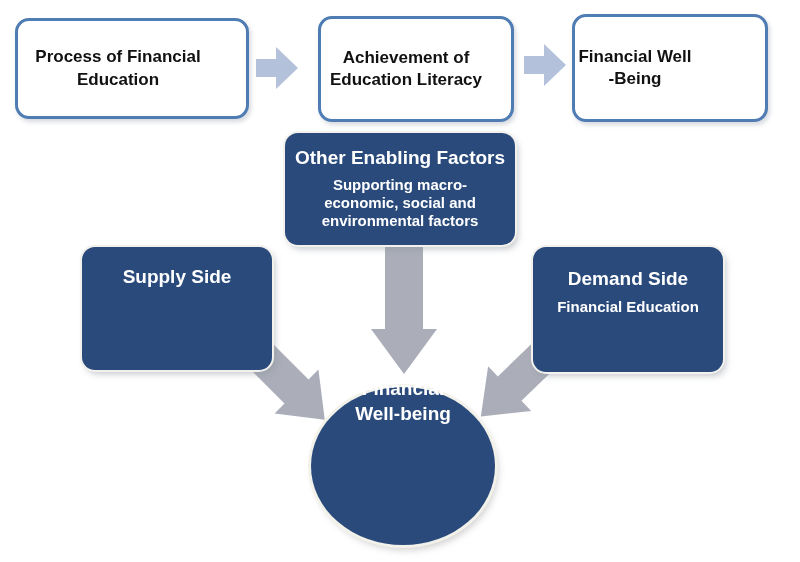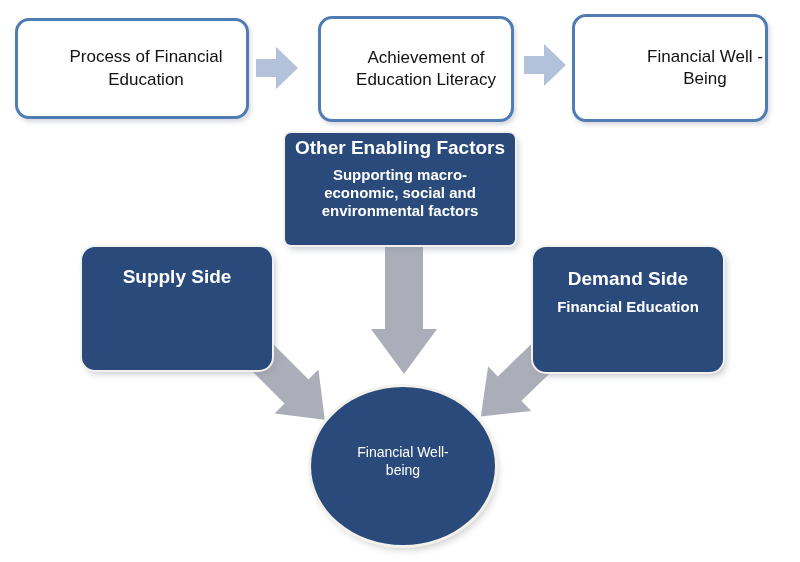--- a/index.html
+++ b/index.html
@@ -5,52 +5,52 @@
   html,body{margin:0;padding:0;background:#ffffff;}
   .canvas{
     position:relative;width:800px;height:562px;background:#ffffff;overflow:hidden;
     font-family:"Liberation Sans",sans-serif;
   }
   .arrow-layer{position:absolute;left:0;top:0;z-index:1;}
   
   .flow-box{
     position:absolute;z-index:2;background:#ffffff;
     border:3px solid #4E7CB3;border-radius:14px;
-    display:flex;align-items:center;justify-content:flex-end;text-align:center;
-    font-weight:normal;font-size:17px;line-height:1.3;color:#111111;
+    display:flex;align-items:center;justify-content:flex-start;text-align:center;
+    font-weight:bold;font-size:17px;line-height:1.3;color:#111111;
     box-shadow:2px 3px 4px rgba(168,174,186,0.45);
   }
   .flow-box-1{left:15px;top:18px;width:228px;height:95px;}
   .flow-box-2{left:318px;top:16px;width:190px;height:100px;}
   .flow-box-3{left:572px;top:14px;width:190px;height:102px;}
   .flow-box-1 span{display:inline-block;max-width:200px;}
   .flow-box-2 span{display:inline-block;max-width:170px;}
   .flow-box-3 span{display:inline-block;max-width:120px;}
   
   .navy-box{
     position:absolute;z-index:2;background:#294A7B;color:#ffffff;
     border-radius:13px;text-align:center;
     box-shadow:0 0 0 2px #F2F1ED,3px 4px 6px rgba(140,145,155,0.5);
     display:flex;flex-direction:column;align-items:center;box-sizing:border-box;
   }
   .navy-title{font-weight:bold;font-size:19px;line-height:1.15;white-space:nowrap;}
   .navy-sub{font-weight:bold;font-size:15px;line-height:1.2;}
-  .box-enabling{left:285px;top:133px;width:230px;height:112px;padding-top:4px;border-radius:6px;}
+  .box-enabling{left:285px;top:133px;width:230px;height:112px;padding-top:14px;}
   .box-enabling .navy-sub{max-width:180px;margin-top:7px;}
   .box-supply{left:82px;top:247px;width:190px;height:123px;padding-top:19px;}
   .box-supply .navy-sub{max-width:176px;margin-top:7px;}
   .box-demand{left:533px;top:247px;width:190px;height:125px;padding-top:21px;}
   .box-demand .navy-sub{max-width:176px;margin-top:8px;}
   
   .center-circle{
     position:absolute;z-index:2;left:311px;top:387px;width:184px;height:158px;
     background:#294A7B;border-radius:50%;
     box-shadow:0 0 0 3px #F2F1EA,3px 5px 7px rgba(150,150,150,0.45);
-    display:flex;align-items:center;justify-content:center;text-align:center;
-    color:#ffffff;font-weight:normal;font-size:14px;line-height:1.3;
+    display:flex;align-items:flex-start;justify-content:center;text-align:center;
+    color:#ffffff;font-weight:bold;font-size:19px;line-height:1.3;
   }
   .center-circle span{display:inline-block;max-width:110px;margin-top:-10px;}
 </style>
 </head>
 <body>
 
 <div class="canvas">
 
   <svg class="arrow-layer" width="800" height="562" viewBox="0 0 800 562">
 

